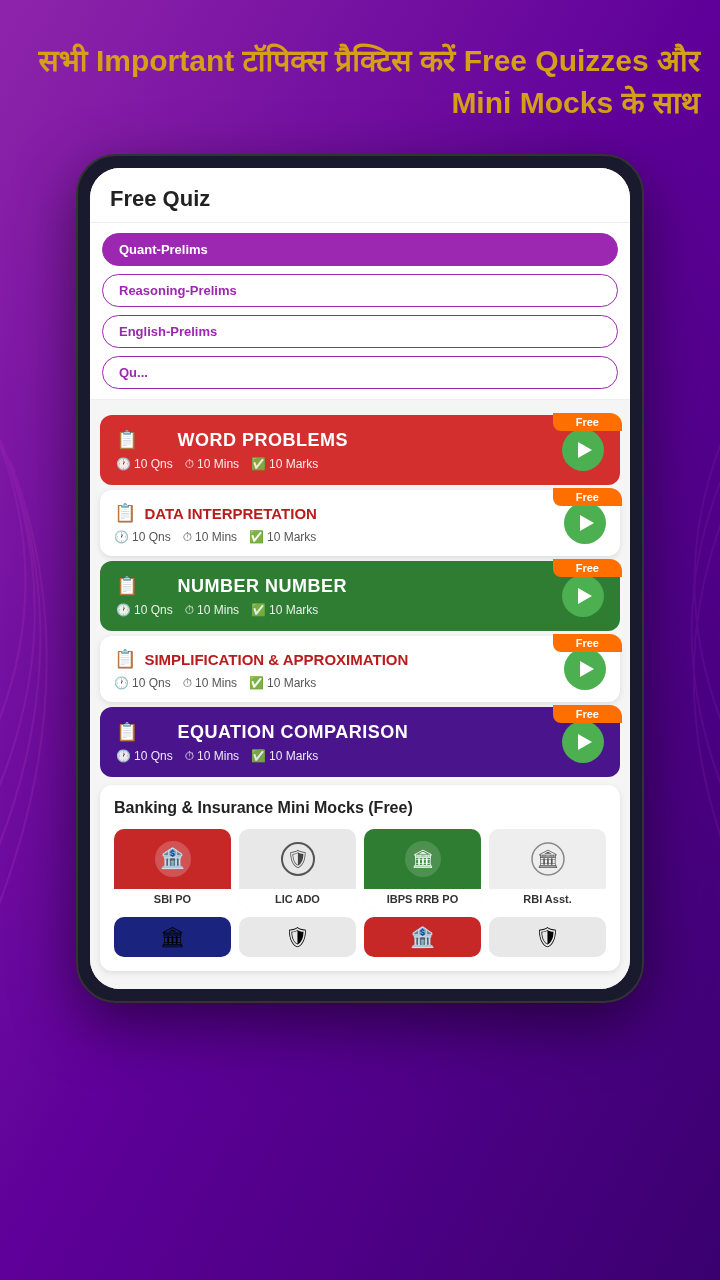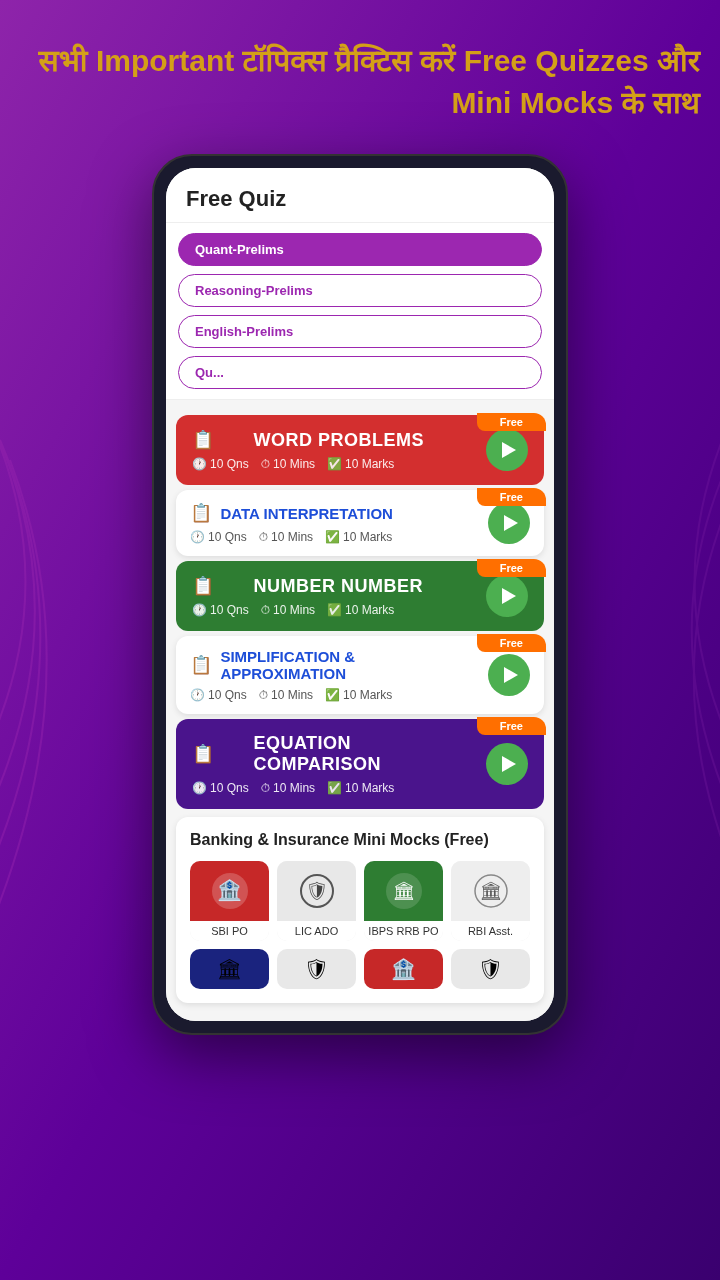--- a/index.html
+++ b/index.html
@@ -45,21 +45,21 @@
       color: #d4a017;
       font-size: 30px;
       font-weight: 700;
       text-align: right;
       line-height: 1.4;
       margin-bottom: 30px;
     }
 
     
     .phone-mockup {
-      width: 416px;
+      width: 568px;
       background: #1a1a2e;
       border-radius: 40px;
       padding: 12px;
       box-shadow: 0 20px 60px rgba(0,0,0,0.5);
       border: 2px solid #333;
     }
 
     .phone-inner {
       background: #f5f5f5;
       border-radius: 30px;
@@ -158,21 +158,21 @@
       font-size: 18px;
       font-weight: 800;
       color: #ffffff;
       letter-spacing: 0.5px;
       margin-left: 31px;
     }
 
     .quiz-title-small {
       font-size: 15px;
       font-weight: 700;
-      color: #1d4ed8;
+      color: #b91c1c;
     }
 
     .quiz-meta {
       display: flex;
       gap: 12px;
       flex-wrap: wrap;
     }
 
     .meta-item {
       display: flex;
@@ -254,21 +254,21 @@
       width: 100%;
       height: 60px;
       display: flex;
       align-items: center;
       justify-content: center;
       font-size: 28px;
     }
 
     .mock-label {
       font-size: 11px;
-      font-weight: 400;
+      font-weight: 700;
       color: #333;
       padding: 4px 2px;
       text-align: center;
       background: #fff;
       width: 100%;
     }
 
     
     .mini-mocks-grid-row2 {
       display: grid;

